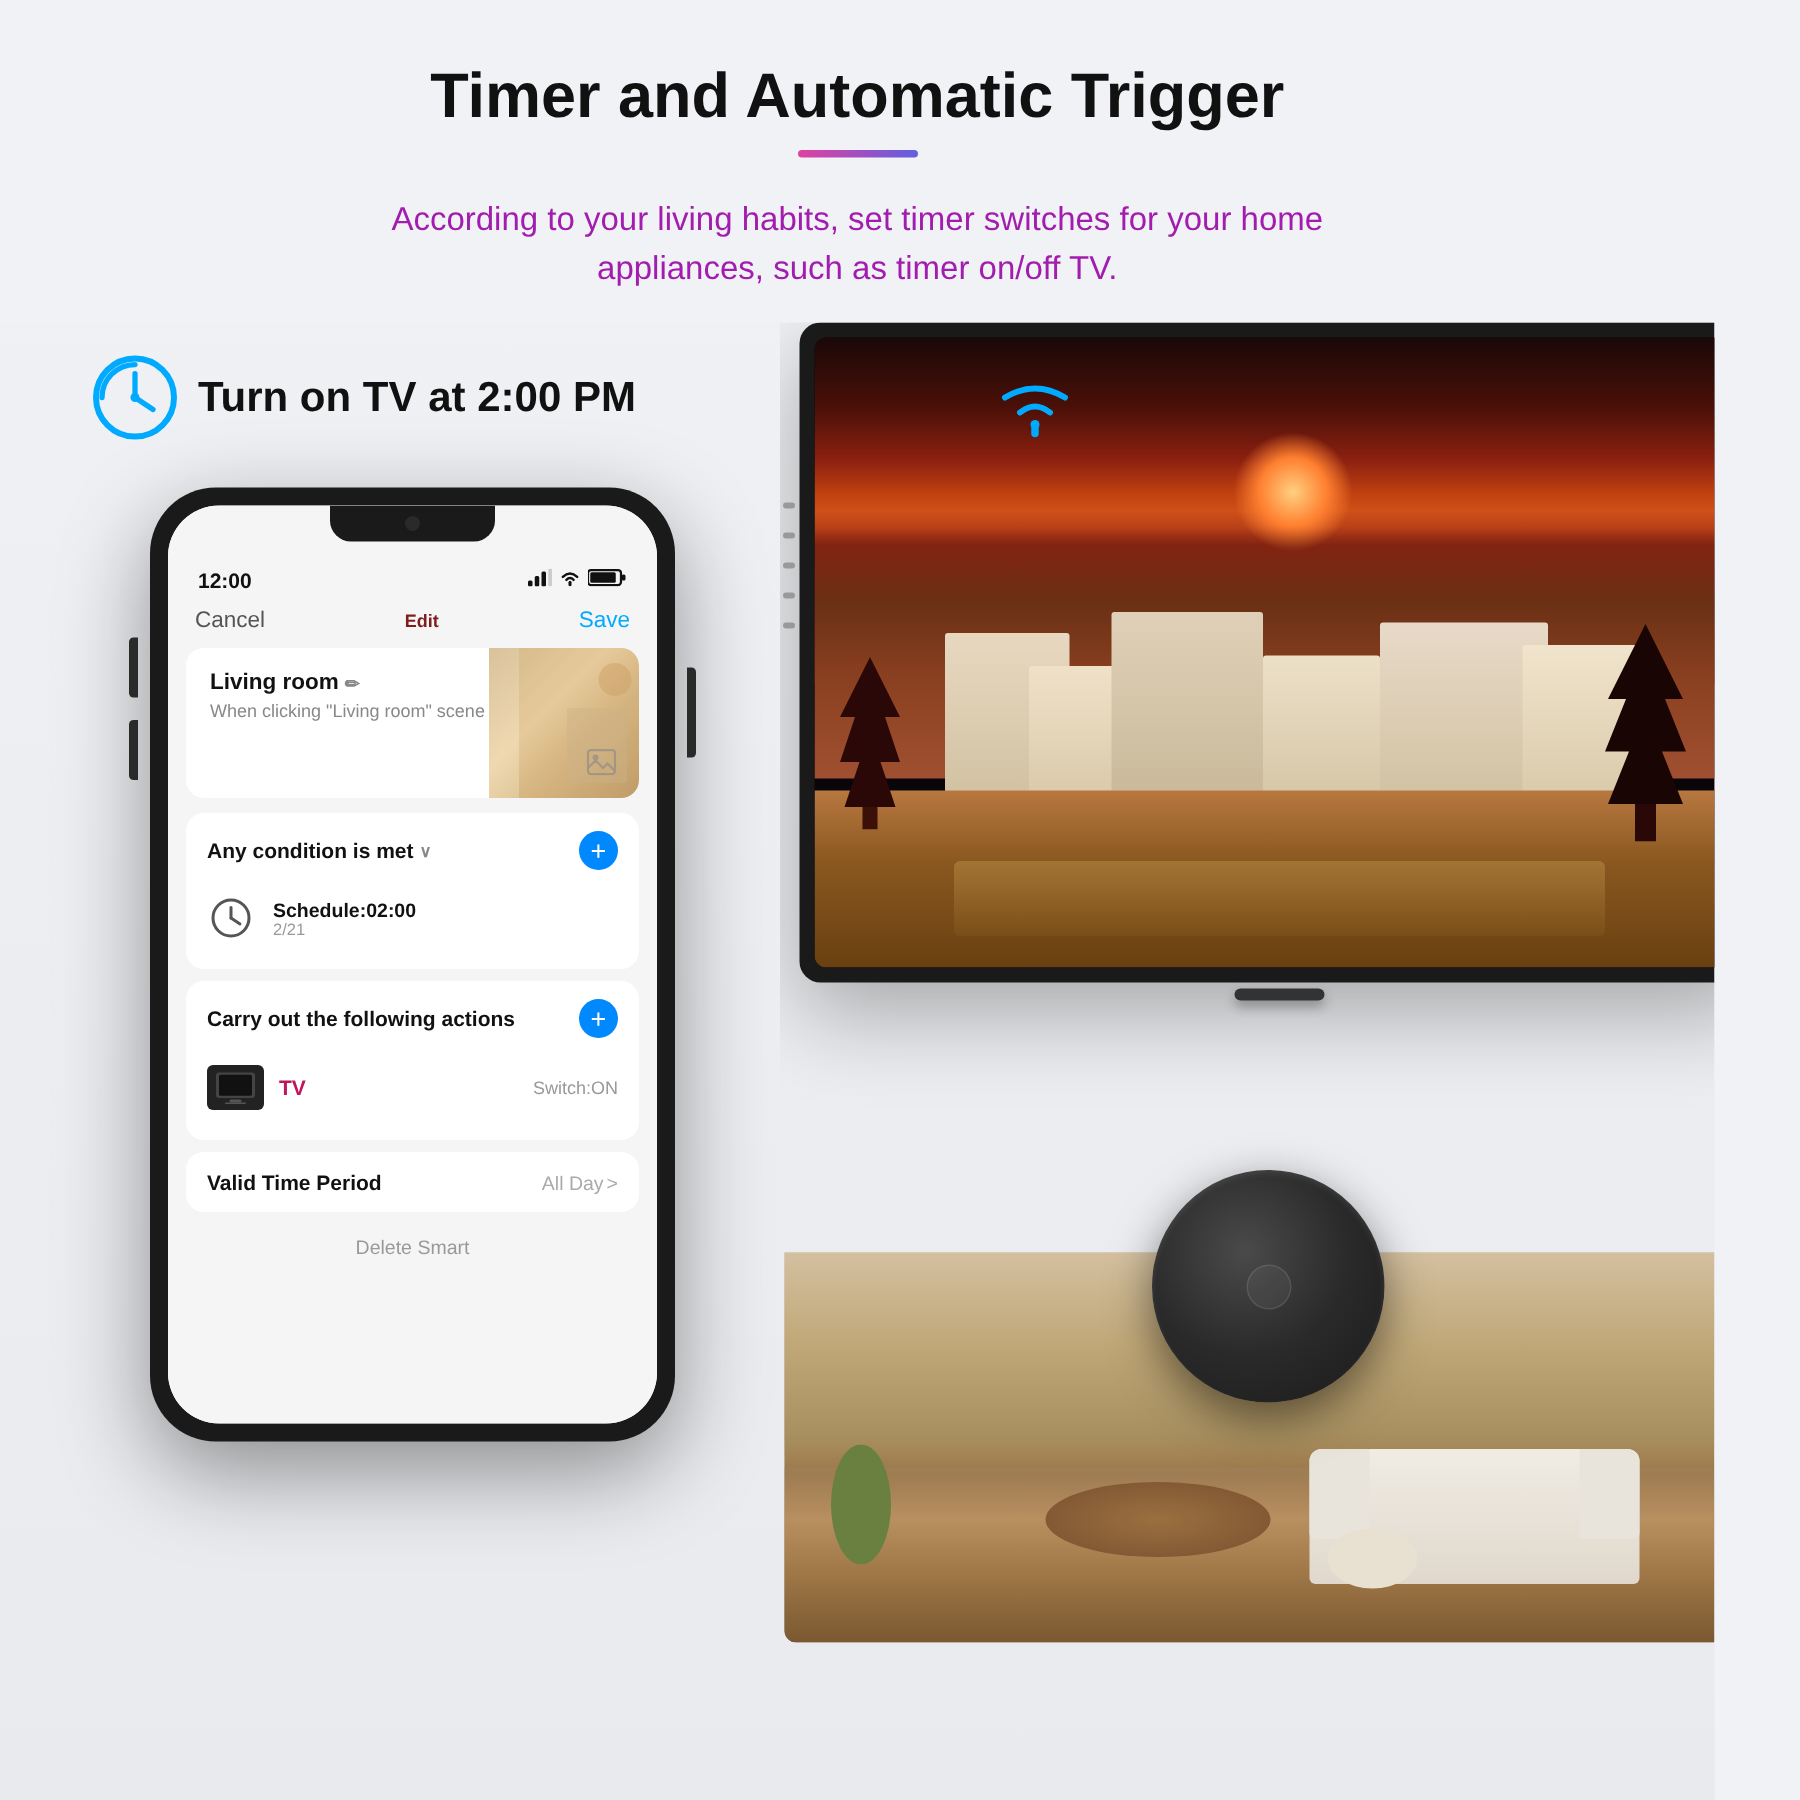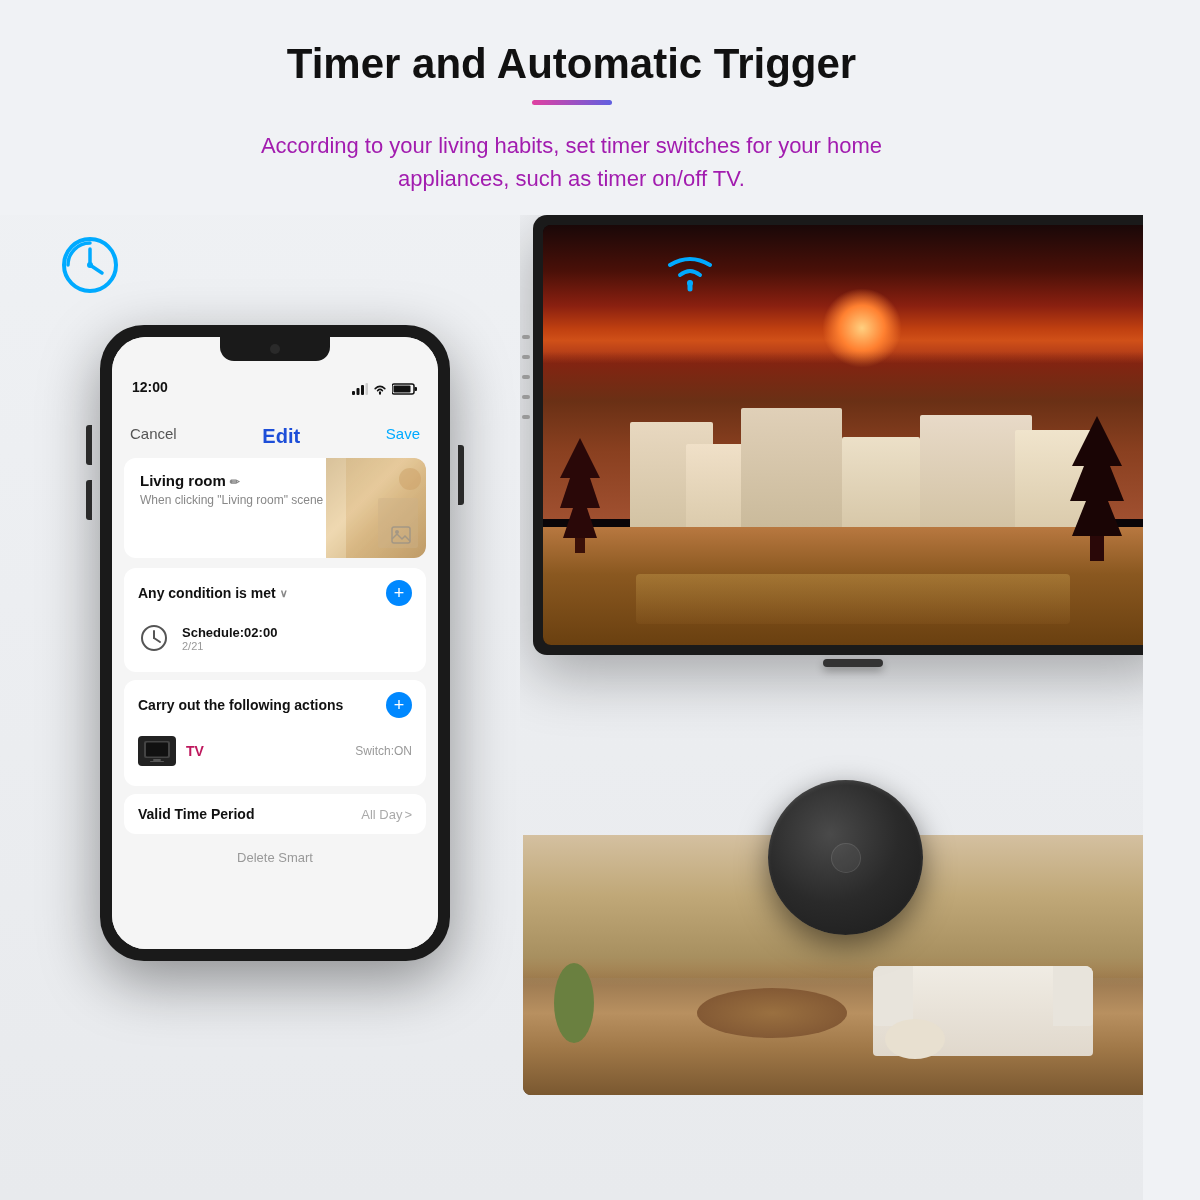--- a/index.html
+++ b/index.html
@@ -94,52 +94,52 @@
     .phone-screen {
       background: #f5f5f5;
       min-height: 580px;
       position: relative;
     }
 
     
     .status-bar {
       display: flex;
       justify-content: space-between;
-      align-items: flex-end;
+      align-items: flex-start;
       padding: 10px 20px 4px;
       background: #f5f5f5;
     }
     .status-time {
       font-size: 14px;
       font-weight: 600;
       color: #111;
     }
     .status-icons {
       display: flex;
       align-items: center;
       gap: 4px;
       font-size: 12px;
     }
 
     
     .app-header {
       display: flex;
       justify-content: space-between;
+      align-items: center;
       padding: 6px 18px 10px;
       background: #f5f5f5;
-      margin-top: 20px;
     }
     .app-header-cancel, .app-header-save {
       font-size: 15px;
       color: #555;
     }
     .app-header-title {
-      font-size: 20px;
-      font-weight: 600;
-      color: #1d4ed8;
+      font-size: 12px;
+      font-weight: 600;
+      color: #7f1d1d;
     }
     .app-header-save {
       color: #00aaff;
       font-weight: 500;
     }
 
     
     .scene-card {
       margin: 0 12px 10px;
       background: #fff;
@@ -330,20 +330,21 @@
       <div class="timer-label">
 
         <svg class="clock-icon" viewBox="0 0 60 60">
           <circle cx="30" cy="30" r="26" fill="none" stroke="#00aaff" stroke-width="4"></circle>
           <line x1="30" y1="14" x2="30" y2="30" stroke="#00aaff" stroke-width="3.5" stroke-linecap="round"></line>
           <line x1="30" y1="30" x2="42" y2="38" stroke="#00aaff" stroke-width="3.5" stroke-linecap="round"></line>
           <circle cx="30" cy="30" r="3" fill="#00aaff"></circle>
 
           <path d="M 8 30 A 22 22 0 0 1 30 8" fill="none" stroke="#00aaff" stroke-width="3.5" stroke-linecap="round" marker-end="none"></path>
         </svg>
+        <span class="timer-text">Turn on TV at 2:00 PM</span>
       </div>
 
       <div class="phone-container">
         <div class="phone-outer">
 
           <div style="position:absolute; left:-14px; top:100px; width:6px; height:40px; background:#2a2a2a; border-radius:3px 0 0 3px;"></div>
           <div style="position:absolute; left:-14px; top:155px; width:6px; height:40px; background:#2a2a2a; border-radius:3px 0 0 3px;"></div>
           <div style="position:absolute; right:-14px; top:120px; width:6px; height:60px; background:#2a2a2a; border-radius:0 3px 3px 0;"></div>
 
           <div class="phone-inner">

